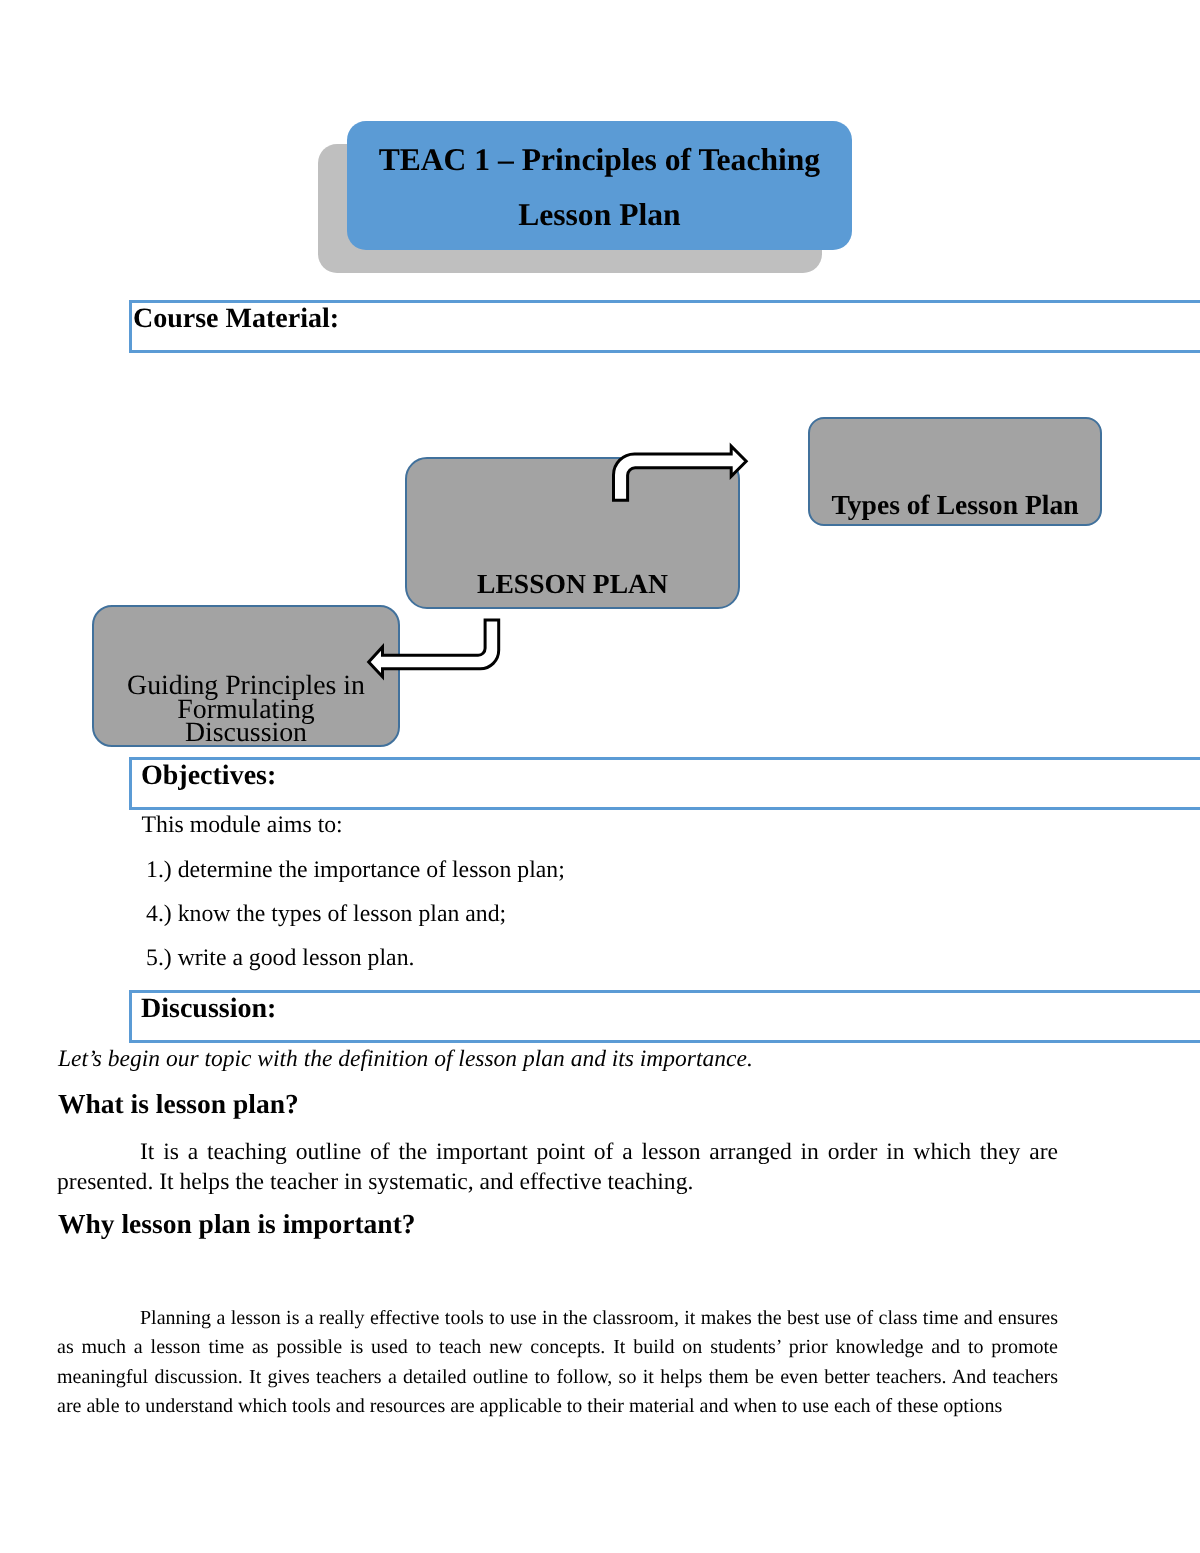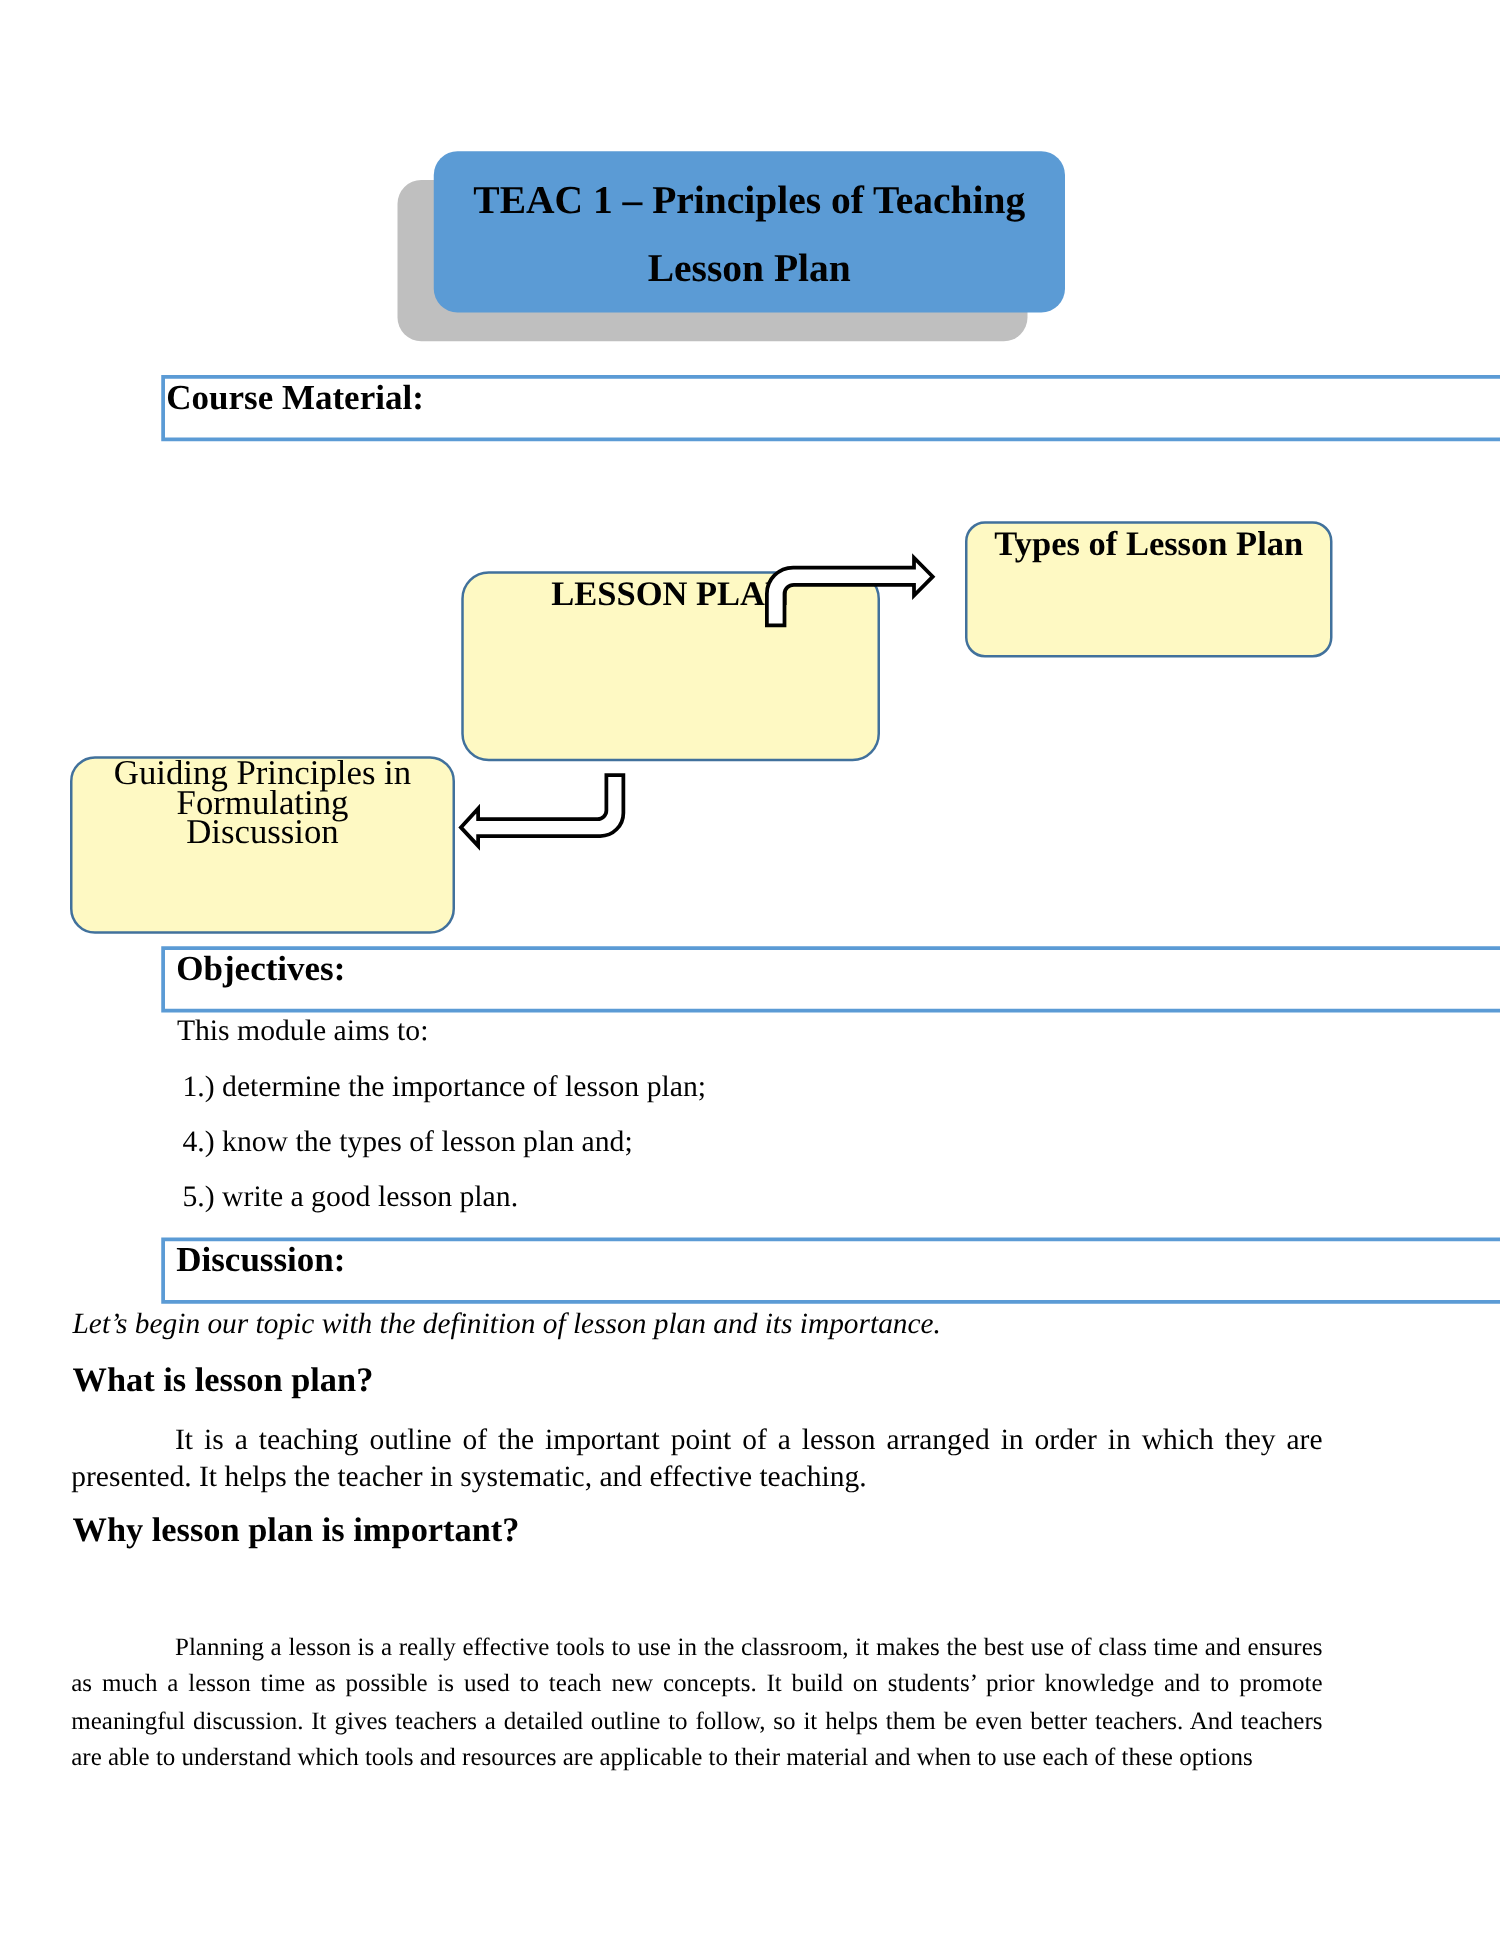--- a/index.html
+++ b/index.html
@@ -12,21 +12,21 @@
   #title-box{left:346.9px;top:121px;width:505px;height:129px;background:#5b9bd5;border-radius:19px;}
   #title-box .tline{color:#000;font-weight:bold;font-size:31.6px;text-align:center;font-family:"Liberation Serif",serif;}
   #title-line1{position:absolute;left:0;top:21px;width:100%;}
   #title-line2{position:absolute;left:0;top:76px;width:100%;}
 
   
   .sec-box{border:3.4px solid #5b9bd5;background:#fff;box-sizing:border-box;}
   .sec-box .lbl{font-weight:bold;font-size:28px;color:#000;position:absolute;}
 
   
-  .flowbox{background:#fef9c3;border:2px solid #41719c;box-sizing:border-box;display:flex;align-items:flex-start;justify-content:center;text-align:center;}
+  .flowbox{background:#a3a3a3;border:2px solid #41719c;box-sizing:border-box;display:flex;align-items:flex-end;justify-content:center;text-align:center;margin-left:36px;}
   .flowbox span{color:#000;}
 
   #cm-box{left:129px;top:300px;width:1090px;height:53px;}
   #cm-box .lbl{left:1px;top:0px;}
   #obj-box{left:129px;top:757px;width:1090px;height:53px;}
   #obj-box .lbl{left:9px;top:0px;}
   #disc-box{left:129px;top:990px;width:1090px;height:53px;}
   #disc-box .lbl{left:9px;top:0px;}
 
   #fb-center{left:369px;top:457px;width:335px;height:152px;border-radius:22px;font-weight:bold;font-size:27.6px;padding-bottom:7px;}

